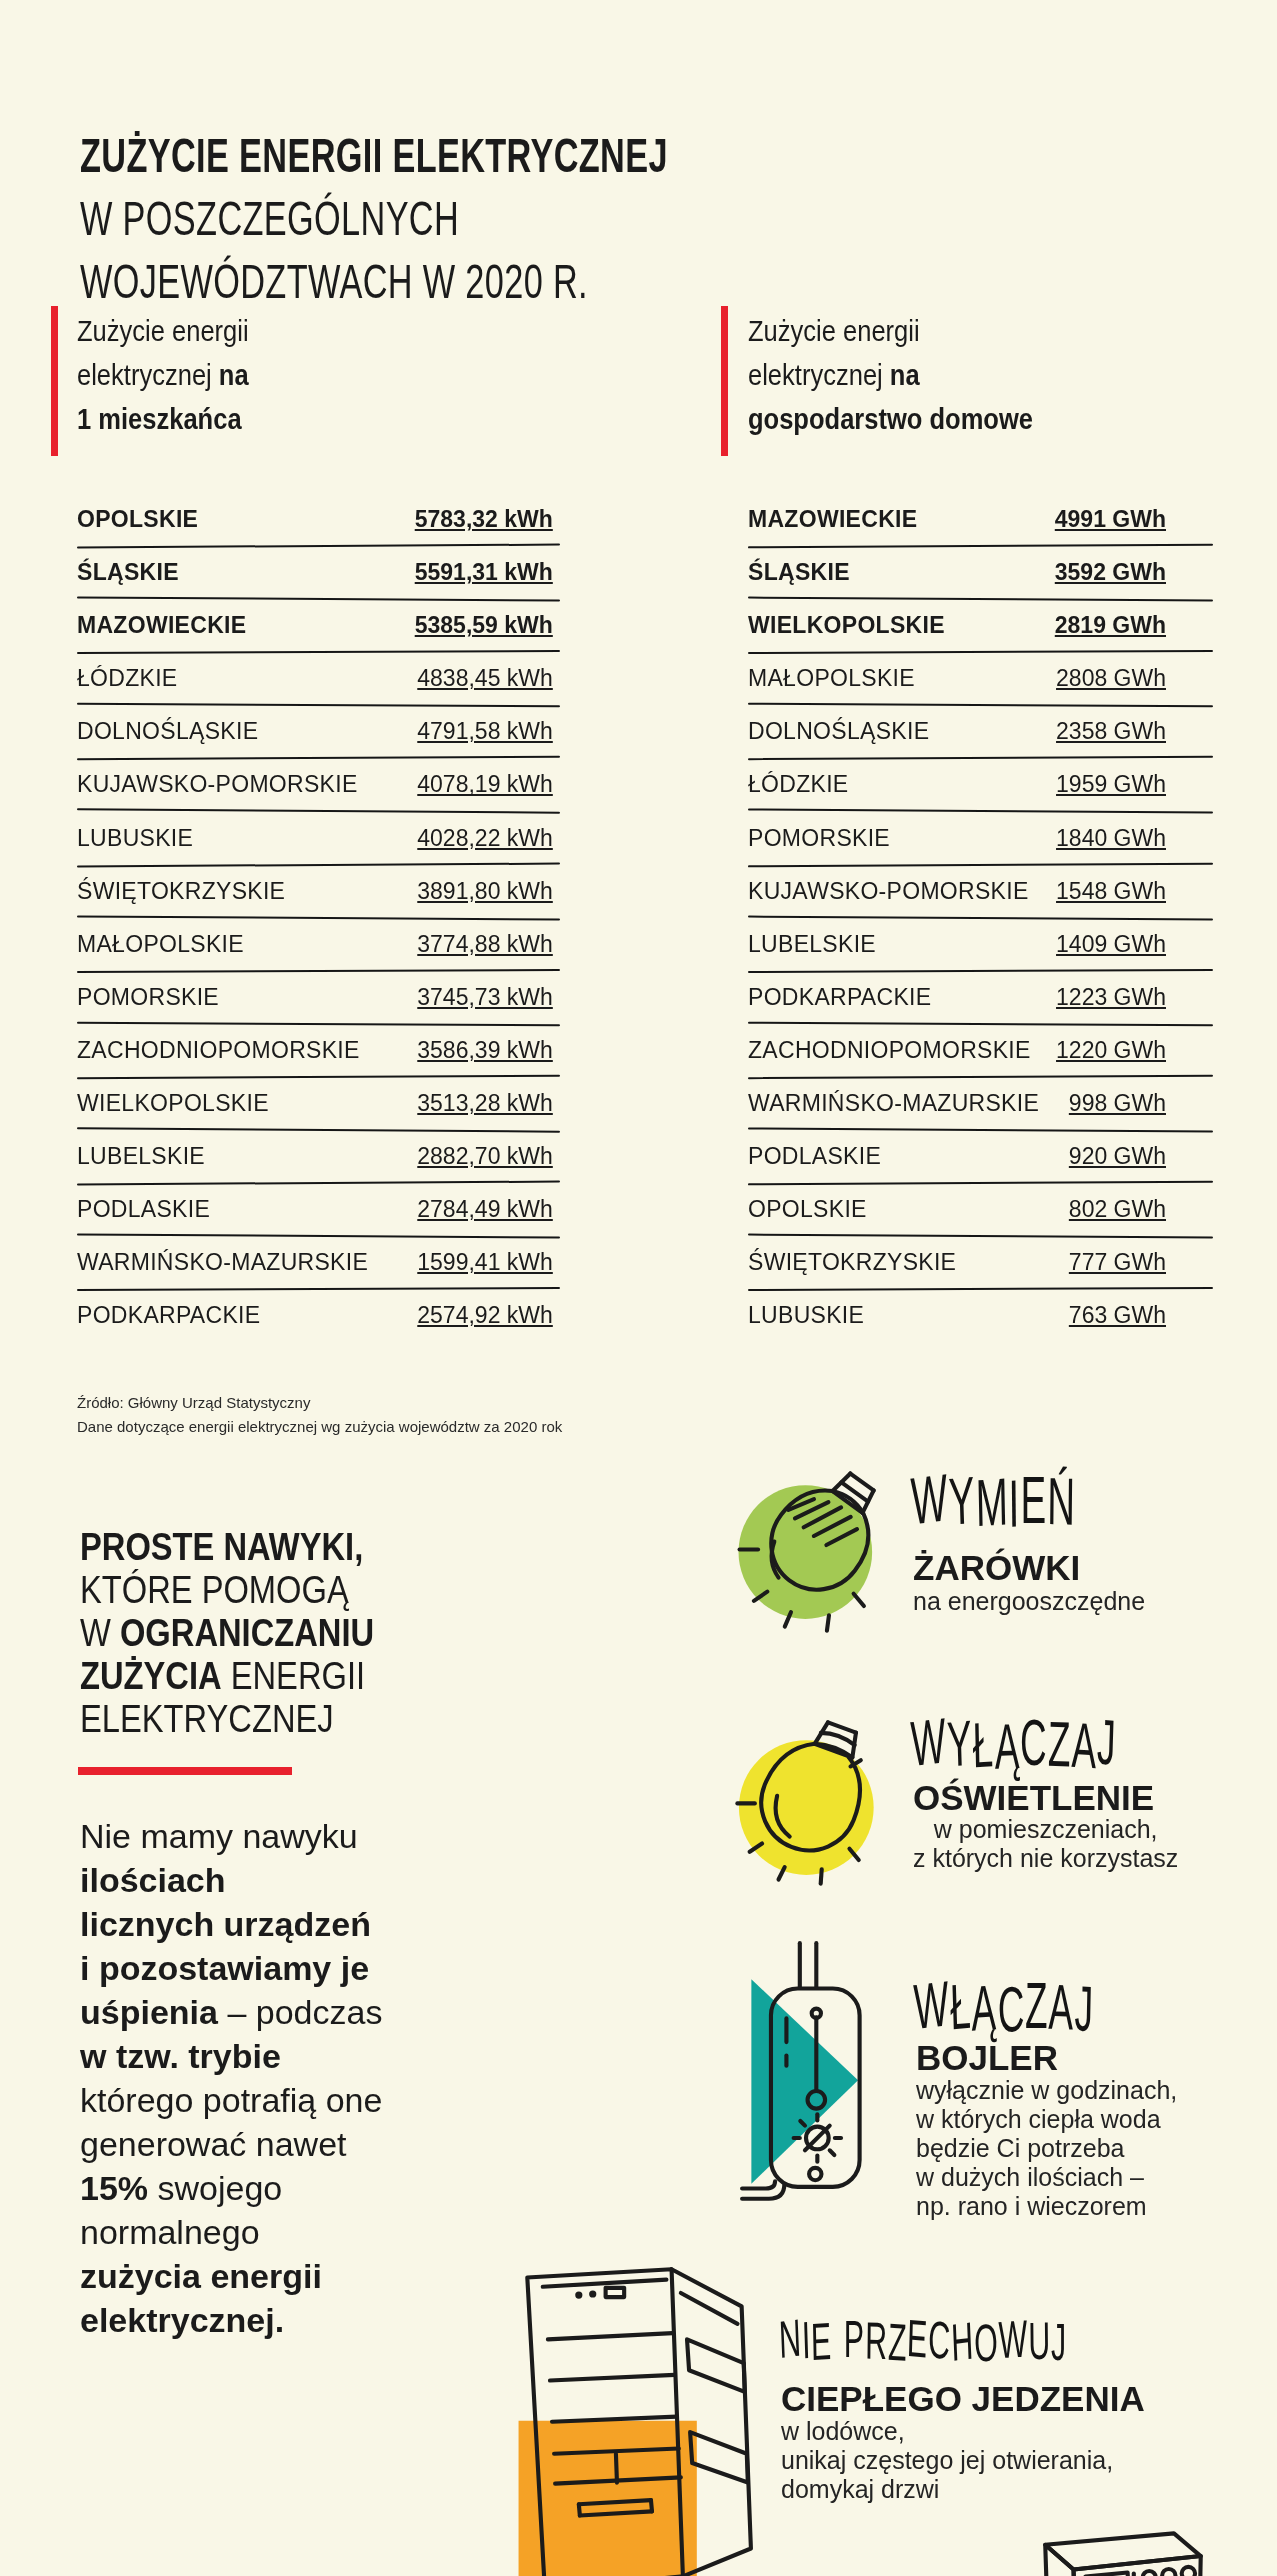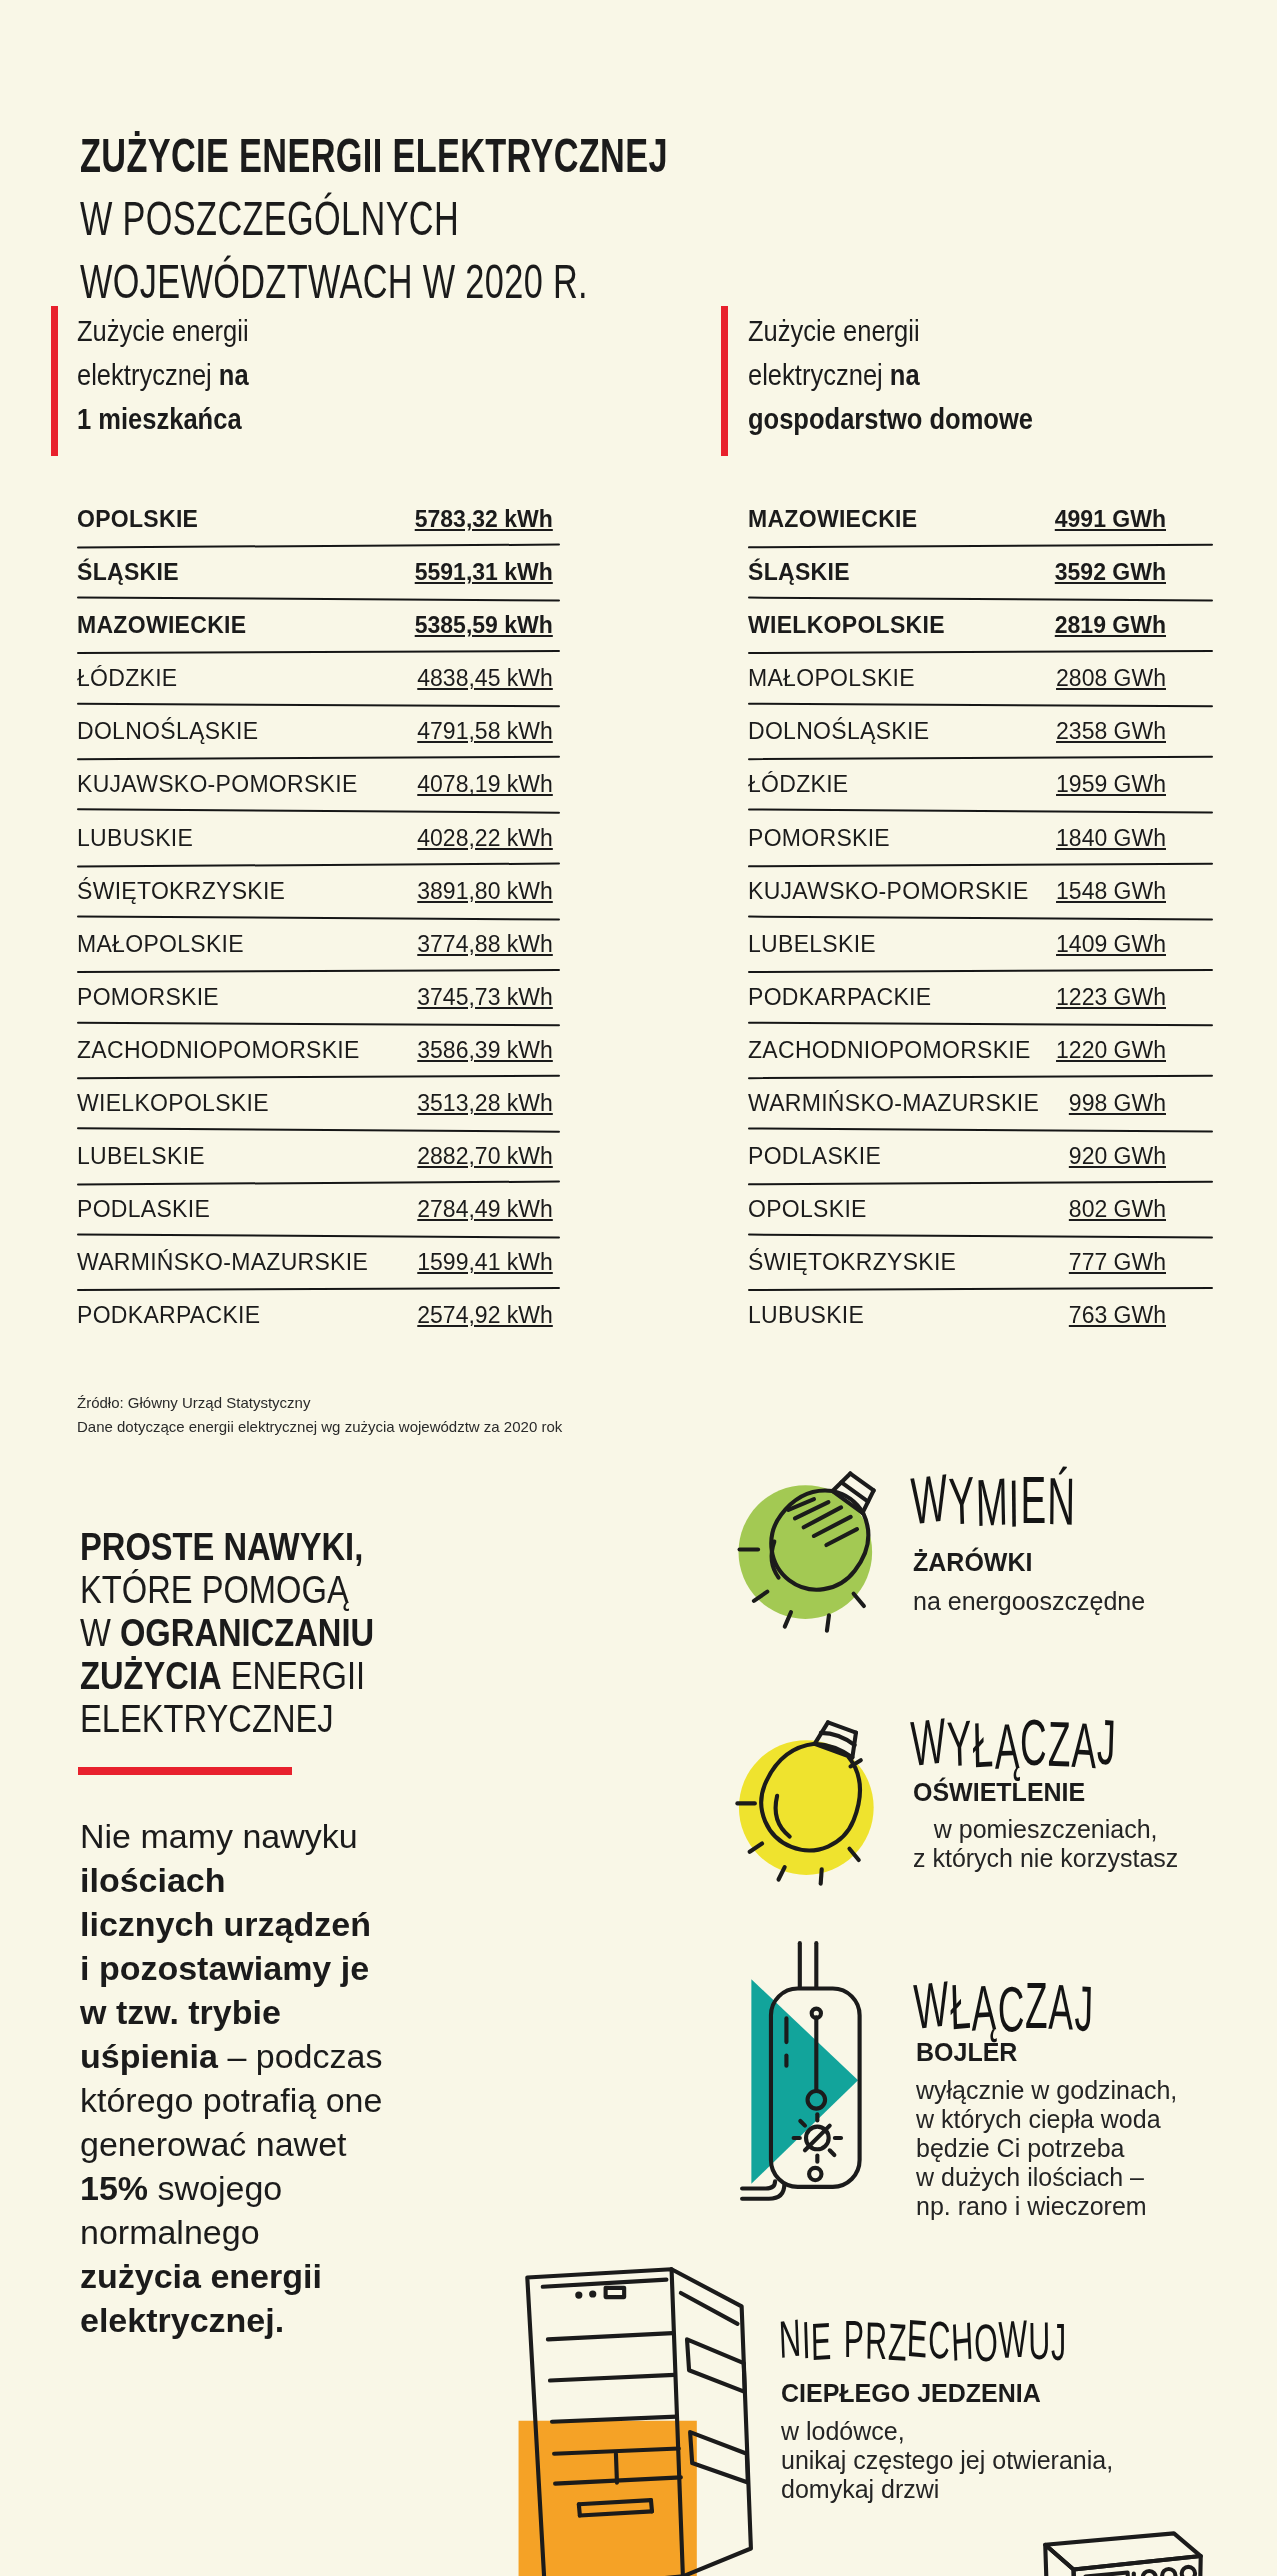--- a/index.html
+++ b/index.html
@@ -46,21 +46,21 @@
 
   #source{left:77px;top:1391px;font-size:15px;line-height:24px;white-space:pre-line;color:#2a2a2a;}
 
   
   #habits-h{left:80px;top:1526px;font-size:38px;line-height:43px;transform:scaleX(.86);}
   #habits-bar{left:78px;top:1767px;width:214px;height:7.7px;background:var(--red);}
   #habits-p{left:80px;top:1814px;font-size:34px;line-height:44px;}
 
   
   .hand{font-weight:400;letter-spacing:.03em;white-space:nowrap;transform:scale(.82,1.42);transform-origin:0 0;color:#141414;}
-  .tip-title{font-size:25px;font-weight:700;white-space:nowrap;}
+  .tip-title{font-size:35px;font-weight:700;white-space:nowrap;}
   .tip-body{font-size:25px;line-height:29px;white-space:pre-line;color:#242424;}
 
   #tip1-hand{left:911px;top:1462px;font-size:47px;}
   #tip1-title{left:913px;top:1548px;}
   #tip1-body{left:913px;top:1587px;}
   #tip1-icon{left:729px;top:1457px;}
 
   #tip2-hand{left:911px;top:1708px;font-size:45px;}
   #tip2-title{left:913px;top:1778px;}
   #tip2-body{left:913px;top:1815px;text-align:center;}
@@ -277,22 +277,22 @@
       <div><span class="seg-n">W </span><span class="seg-b">OGRANICZANIU</span></div>
       <div><span class="seg-b">ZUŻYCIA</span><span class="seg-n"> ENERGII</span></div>
       <div><span class="seg-n">ELEKTRYCZNEJ</span></div>
     </div>
   <div id="habits-bar" class="abs"></div>
   <div id="habits-p" class="abs">
       <div><span class="seg-n">Nie mamy nawyku</span></div>
       <div><span class="seg-b">ilościach</span></div>
       <div><span class="seg-b">licznych urządzeń</span></div>
       <div><span class="seg-b">i pozostawiamy je</span></div>
+      <div><span class="seg-b">uśpienia</span><span class="seg-n"> – podczas</span></div>
       <div><span class="seg-b">w tzw. trybie</span></div>
-      <div><span class="seg-b">uśpienia</span><span class="seg-n"> – podczas</span></div>
       <div><span class="seg-n">którego potrafią one</span></div>
       <div><span class="seg-n">generować nawet</span></div>
       <div><span class="seg-b">15%</span><span class="seg-n"> swojego</span></div>
       <div><span class="seg-n">normalnego</span></div>
       <div><span class="seg-b">zużycia energii</span></div>
       <div><span class="seg-b">elektrycznej.</span></div>
     </div>
 
   <div id="tip1-icon" class="abs">
     <svg width="165" height="185" viewBox="0 0 320 360">

